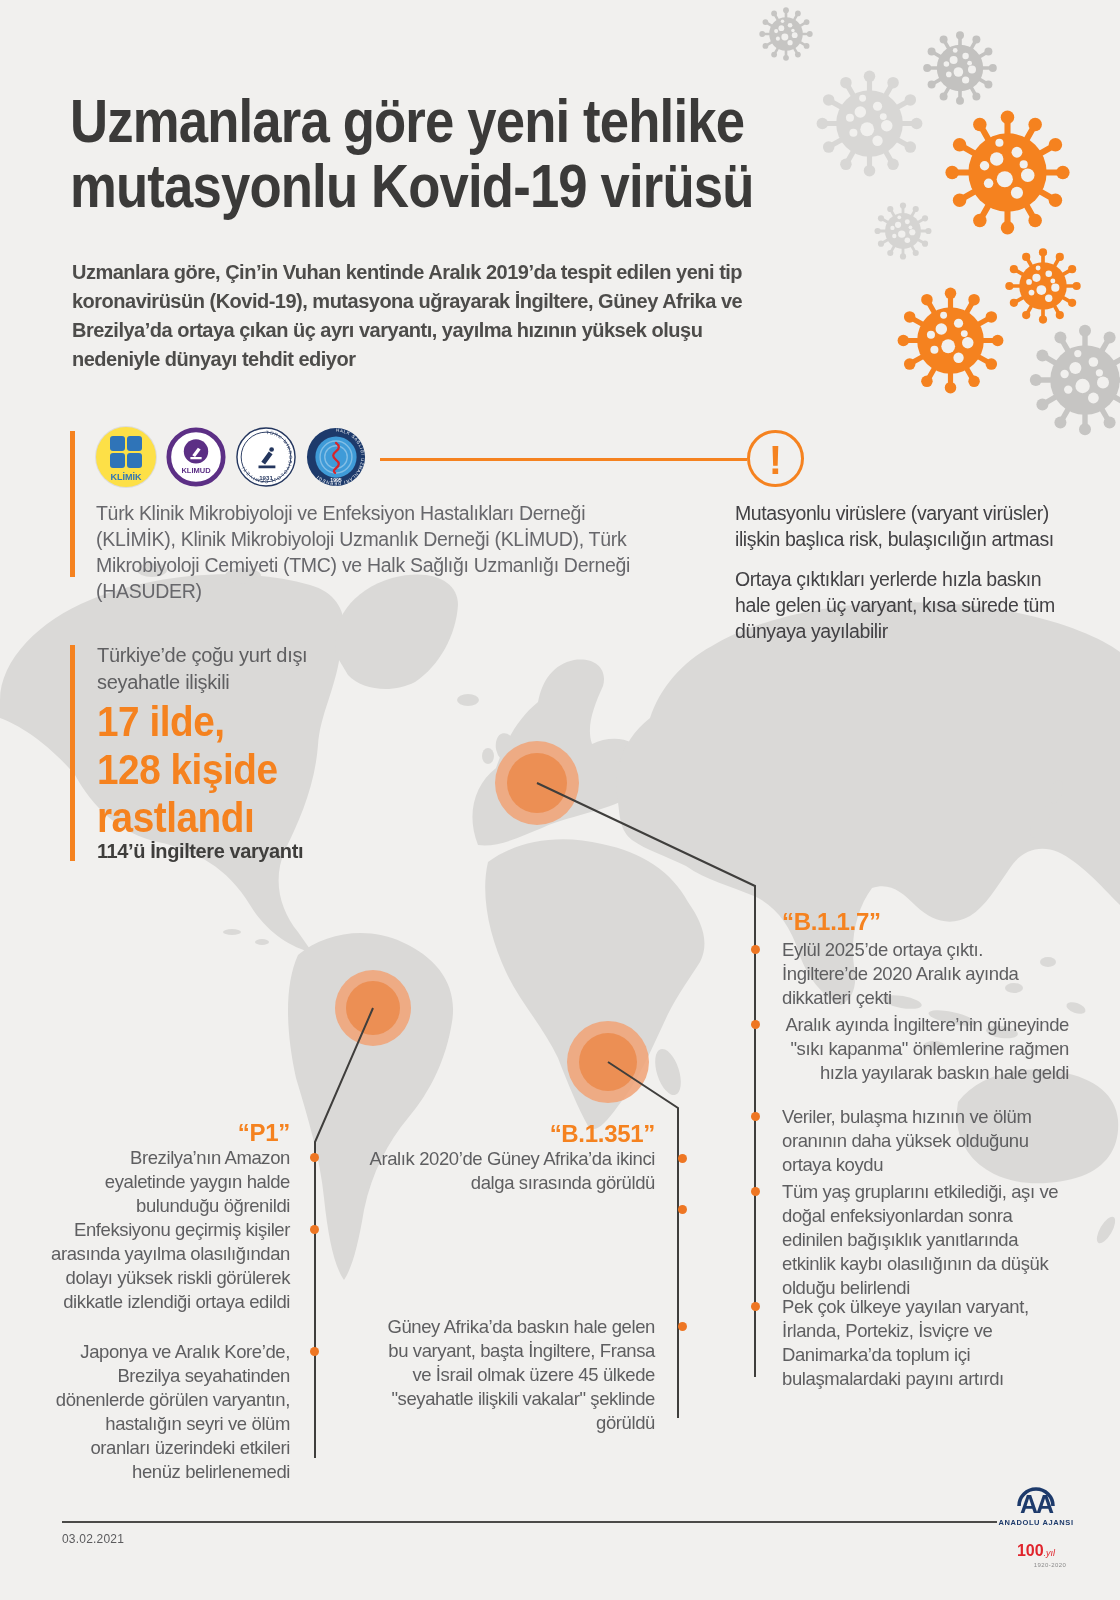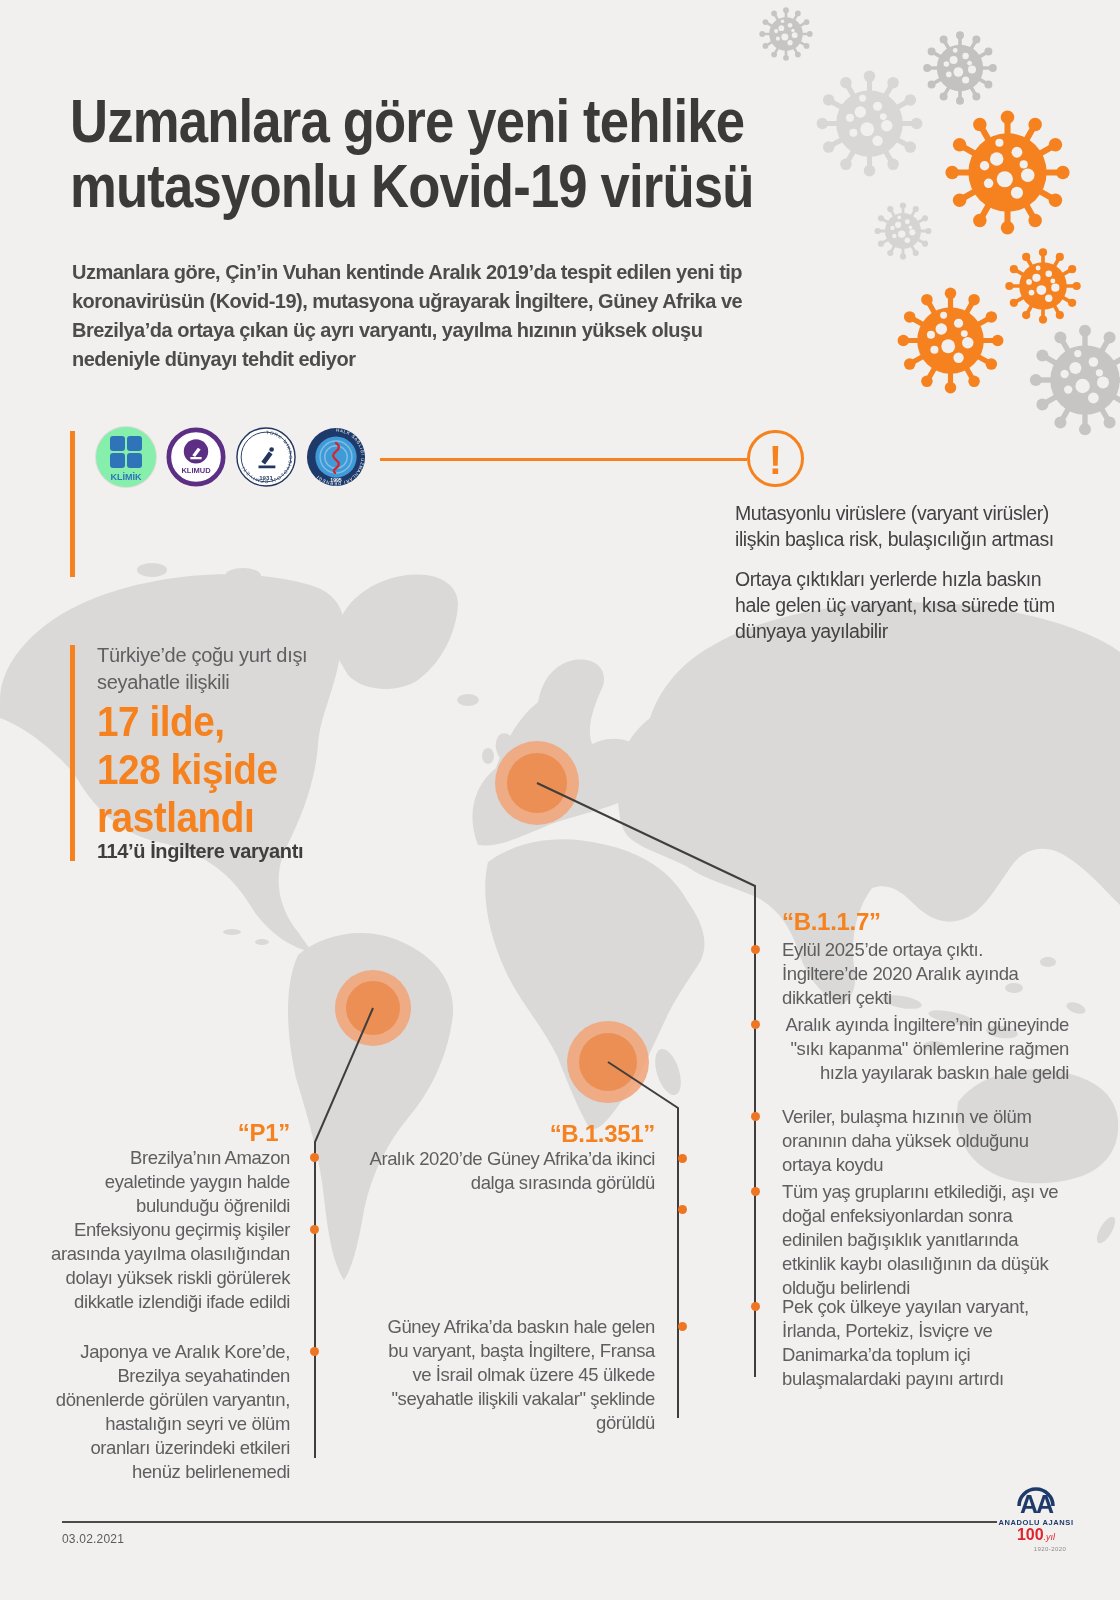--- a/index.html
+++ b/index.html
@@ -20,21 +20,21 @@
   }
   .intro{
     left:72px;top:258px;width:700px;
     font-size:20px;font-weight:bold;color:#4d4c4a;line-height:29px;letter-spacing:-.5px;
   }
 
   .src-bar{left:70px;top:431px;width:5px;height:146px;background:#f5821f;}
   .logos{left:96px;top:427px;display:flex;gap:10px;align-items:center;}
   .logo{width:60px;height:60px;border-radius:50%;position:relative;flex:0 0 auto;}
   .logo svg{display:block;}
-  .logo-klimik{background:#86efac;box-shadow:0 0 0 1px #dddcda;}
+  .logo-klimik{background:#fde047;box-shadow:0 0 0 1px #dddcda;}
   .klimik-grid{position:absolute;left:14px;top:9px;width:32px;height:32px;
     display:grid;grid-template-columns:15px 15px;grid-template-rows:15px 15px;gap:2px;}
   .klimik-grid i{background:#2f74b8;border-radius:3px;display:block;}
   .klimik-label{position:absolute;left:0;right:0;bottom:5px;text-align:center;
     font-size:9px;font-weight:bold;color:#2f74b8;letter-spacing:0;}
 
   .alert-line{left:380px;top:458px;width:367px;height:2.5px;background:#f5821f;}
   .alert-circle{
     left:747px;top:430px;width:57px;height:57px;border:3px solid #f5821f;border-radius:50%;
     color:#f5821f;font-size:40px;font-weight:bold;text-align:center;line-height:54px;
@@ -64,21 +64,21 @@
   .p1 .bullet{left:50px;width:240px;text-align:right;}
   .p1 .dot{right:-29px;}
   .b1351 .bullet{left:368px;width:287px;text-align:right;}
   .b1351 .dot{right:-32px;}
 
   .footer-line{left:62px;top:1521px;width:935px;height:2px;background:#4b4a48;}
   .date{left:62px;top:1532px;font-size:12px;color:#5b5b5d;letter-spacing:.2px;}
 
   .aa{left:996px;top:1480px;width:80px;text-align:center;}
   .aa-name{font-size:7.5px;font-weight:bold;color:#1d3a6b;letter-spacing:.6px;margin-top:-2px;}
-  .aa-100{margin-top:0;font-size:16px;font-weight:bold;color:#e0242c;line-height:15px;}
+  .aa-100{margin-top:16px;font-size:16px;font-weight:bold;color:#e0242c;line-height:15px;}
   .aa-100 .suffix{font-size:9px;font-weight:normal;font-style:italic;}
   .aa-years{font-size:6px;color:#8a8a8a;letter-spacing:.4px;margin-top:1px;padding-left:28px;}
 </style>
 </head>
 <body>
 
 <svg class="decor" width="1120" height="1600" viewBox="0 0 1120 1600">
   <defs>
     <symbol id="virus" viewBox="0 0 100 100">
       <g stroke="currentColor" stroke-width="4.5" stroke-linecap="round">
@@ -235,20 +235,21 @@
           <textPath href="#hasRing">HALK SAĞLIĞI UZMANLARI DERNEĞİ</textPath>
         </text>
         <text x="32" y="58.5" text-anchor="middle" font-size="5.5" font-weight="bold" fill="#fff">1995</text>
       </svg>
     </div>
   </div>
 
   <div class="abs alert-line"></div>
   <div class="abs alert-circle">!</div>
 
+  <div class="abs src-text">Türk Klinik Mikrobiyoloji ve Enfeksiyon Hastalıkları Derneği (KLİMİK), Klinik Mikrobiyoloji Uzmanlık Derneği (KLİMUD), Türk Mikrobiyoloji Cemiyeti (TMC) ve Halk Sağlığı Uzmanlığı Derneği (HASUDER)</div>
 
   <div class="abs risk">
     <p>Mutasyonlu virüslere (varyant virüsler) ilişkin başlıca risk, bulaşıcılığın artması</p>
     <p>Ortaya çıktıkları yerlerde hızla baskın hale gelen üç varyant, kısa sürede tüm dünyaya yayılabilir</p>
   </div>
 
   <div class="abs stat-bar"></div>
   <div class="abs stat-intro">Türkiye’de çoğu yurt dışı seyahatle ilişkili</div>
   <div class="abs stat-headline">
     <div>17 ilde,</div>
@@ -262,21 +263,21 @@
     <div class="bullet" style="top:938px;"><span class="dot"></span><span>Eylül 2025’de ortaya çıktı. İngiltere’de 2020 Aralık ayında dikkatleri çekti</span></div>
     <div class="bullet" style="top:1013px;text-align:right;"><span class="dot"></span><span>Aralık ayında İngiltere’nin güneyinde "sıkı kapanma" önlemlerine rağmen hızla yayılarak baskın hale geldi</span></div>
     <div class="bullet" style="top:1105px;"><span class="dot"></span><span>Veriler, bulaşma hızının ve ölüm oranının daha yüksek olduğunu ortaya koydu</span></div>
     <div class="bullet" style="top:1180px;"><span class="dot"></span><span>Tüm yaş gruplarını etkilediği, aşı ve doğal enfeksiyonlardan sonra edinilen bağışıklık yanıtlarında etkinlik kaybı olasılığının da düşük olduğu belirlendi</span></div>
     <div class="bullet" style="top:1295px;"><span class="dot"></span><span>Pek çok ülkeye yayılan varyant, İrlanda, Portekiz, İsviçre ve Danimarka’da toplum içi bulaşmalardaki payını artırdı</span></div>
   </div>
 
   <div class="p1">
     <div class="vhead" style="left:50px;top:1119px;width:240px;text-align:right;">“P1”</div>
     <div class="bullet" style="top:1146px;"><span class="dot"></span><span>Brezilya’nın Amazon eyaletinde yaygın halde bulunduğu öğrenildi</span></div>
-    <div class="bullet" style="top:1218px;"><span class="dot"></span><span>Enfeksiyonu geçirmiş kişiler arasında yayılma olasılığından dolayı yüksek riskli görülerek dikkatle izlendiği ifade edildi</span></div>
+    <div class="bullet" style="top:1218px;"><span class="dot"></span><span>Enfeksiyonu geçirmiş kişiler arasında yayılma olasılığından dolayı yüksek riskli görülerek dikkatle izlendiği ortaya edildi</span></div>
     <div class="bullet" style="top:1340px;"><span class="dot"></span><span>Japonya ve Aralık Kore’de, Brezilya seyahatinden dönenlerde görülen varyantın, hastalığın seyri ve ölüm oranları üzerindeki etkileri henüz belirlenemedi</span></div>
   </div>
 
   <div class="b1351">
     <div class="vhead" style="left:368px;top:1120px;width:287px;text-align:right;">“B.1.351”</div>
     <div class="bullet" style="top:1147px;"><span class="dot"></span><span>Aralık 2020’de Güney Afrika’da ikinci dalga sırasında görüldü</span></div>
     <div class="bullet" style="top:1198px;"><span class="dot"></span></div>
     <div class="bullet" style="top:1315px;"><span class="dot"></span><span>Güney Afrika’da baskın hale gelen bu varyant, başta İngiltere, Fransa ve İsrail olmak üzere 45 ülkede "seyahatle ilişkili vakalar" şeklinde görüldü</span></div>
   </div>
 

